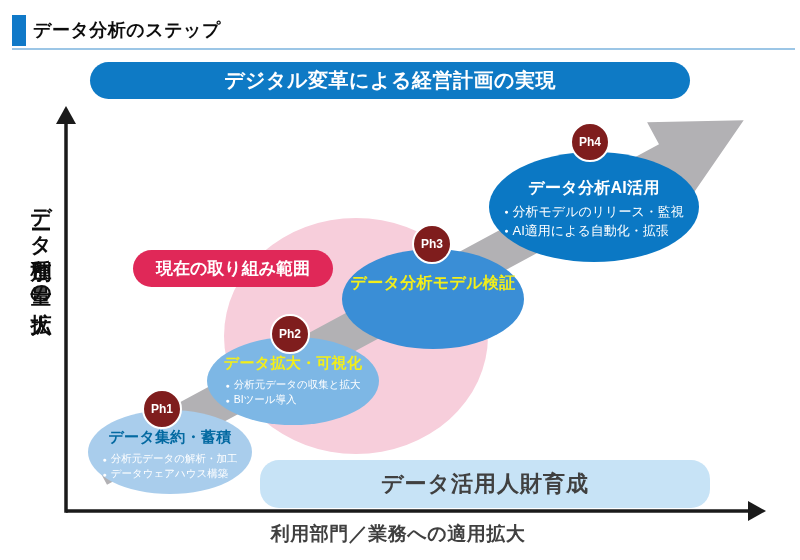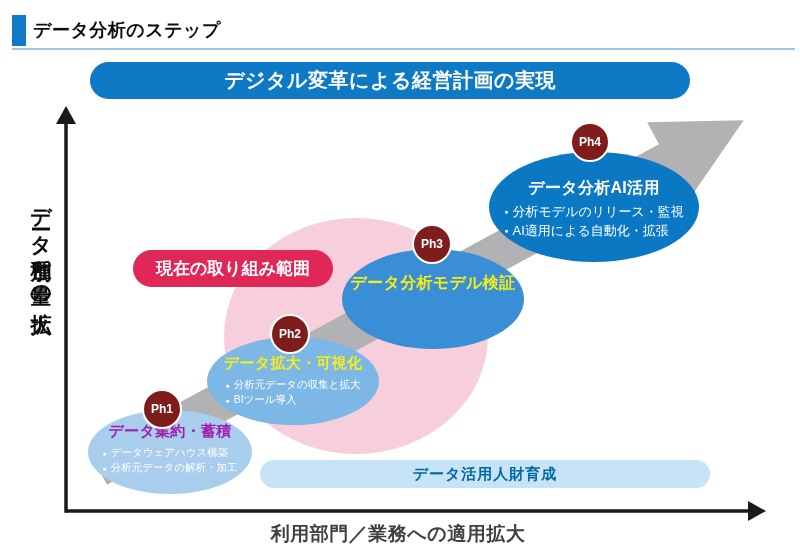--- a/index.html
+++ b/index.html
@@ -24,41 +24,41 @@
     background:#e02858;color:#ffffff;font-size:17px;font-weight:bold;
     display:flex;align-items:center;justify-content:center;z-index:3;}
   
   .ellipse{position:absolute;border-radius:50%;z-index:3;display:flex;flex-direction:column;
     align-items:center;color:#ffffff;}
   .ph1{left:88px;top:410px;width:164px;height:84px;background:#a9cdec;padding-top:0;}
   .ph2{left:207px;top:337px;width:172px;height:88px;background:#7db7e5;}
   .ph3{left:342px;top:249px;width:182px;height:100px;background:#3a8ed6;}
   .ph4{left:489px;top:152px;width:210px;height:110px;background:#0b78c4;}
   .ph-title{font-weight:bold;text-align:center;letter-spacing:0.3px;}
-  .ph1 .ph-title{margin-top:12px;font-size:15px;color:#a21caf;}
+  .ph1 .ph-title{margin-top:18px;font-size:15px;color:#0369a1;}
   .ph2 .ph-title{margin-top:17px;font-size:15px;color:#f3ee19;}
   .ph3 .ph-title{margin-top:24px;font-size:16px;color:#f3ee19;}
   .ph4 .ph-title{margin-top:26px;font-size:16px;color:#ffffff;}
   .ph-bullets{list-style:none;margin:4px auto 0;padding:0;width:max-content;max-width:92%;}
   .ph-bullets li{display:flex;align-items:flex-start;color:#ffffff;line-height:1.45;}
   .ph1 .ph-bullets li,.ph2 .ph-bullets li{font-size:10.5px;}
   .ph3 .ph-bullets li,.ph4 .ph-bullets li{font-size:13px;}
   .ph-bullets li::before{content:"●";font-size:7px;margin:4px 4px 0 0;flex:0 0 auto;}
   .bt{white-space:pre-line;}
   
   .badge{position:absolute;width:40px;height:40px;border-radius:50%;background:#7f1d1d;
     border:2.5px solid #ffffff;box-sizing:border-box;color:#ffffff;font-size:12px;font-weight:bold;
     display:flex;align-items:center;justify-content:center;z-index:4;}
   .b1{left:142px;top:389px;}
   .b2{left:270px;top:314px;}
   .b3{left:412px;top:224px;}
   .b4{left:570px;top:122px;}
   
-  .footer-pill{position:absolute;left:260px;top:460px;width:450px;height:28px;border-radius:19px;
-    background:#c7e3f6;color:#0369a1;font-size:15px;font-weight:bold;letter-spacing:1px;
+  .footer-pill{position:absolute;left:260px;top:460px;width:450px;height:48px;border-radius:19px;
+    background:#c7e3f6;color:#404040;font-size:22px;font-weight:bold;letter-spacing:1px;
     display:flex;align-items:center;justify-content:center;z-index:2;}
   
   .x-label{position:absolute;left:198px;top:521px;width:400px;text-align:center;
     font-size:19px;font-weight:bold;color:#404040;letter-spacing:0.5px;}
   .y-label{position:absolute;left:27px;top:193px;height:236px;
     writing-mode:vertical-rl;text-orientation:mixed;
     font-size:21px;font-weight:bold;color:#0d0d0d;letter-spacing:1px;}
 </style>
 </head>
 <body>
@@ -83,24 +83,24 @@
   </svg>
 
   <div class="banner">デジタル変革による経営計画の実現</div>
 
   <div class="scope-pill">現在の取り組み範囲</div>
 
   <div class="ellipse ph1">
     <div class="ph-title">データ集約・蓄積</div>
     <ul class="ph-bullets">
       <li>
-          <span class="bt">データウェアハウス構築</span>
+          <span class="bt">分析元データの解析・加工</span>
         </li>
       <li>
-          <span class="bt">分析元データの解析・加工</span>
+          <span class="bt">データウェアハウス構築</span>
         </li>
     </ul>
   </div>
   <div class="badge b1">Ph1</div>
 
   <div class="ellipse ph2">
     <div class="ph-title">データ拡大・可視化</div>
     <ul class="ph-bullets">
       <li>
           <span class="bt">分析元データの収集と拡大</span>

